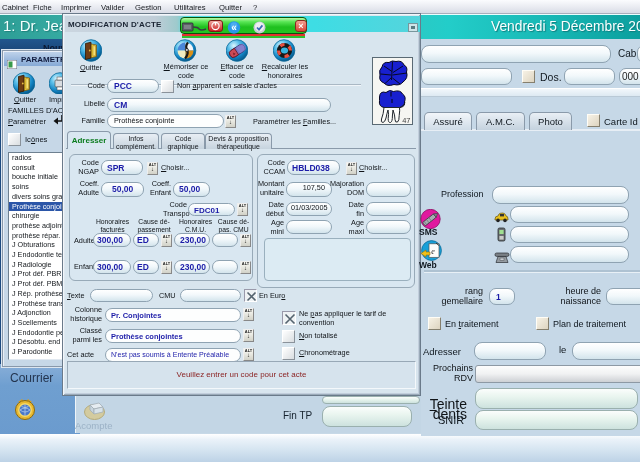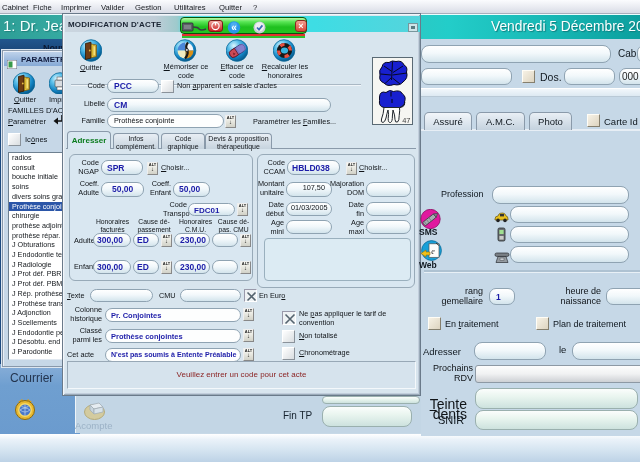--- a/index.html
+++ b/index.html
@@ -466,21 +466,21 @@
     </div>
  <div class="lbr" style="left:5px;top:313px;width:34px">Classé<br>parmi les</div>
  <div class="fldw" style="left:42px;top:315px;width:136px;height:14px"></div>
  <div class="ab" style="left:48px;top:318px;font-size:7.5px;font-weight:bold;color:#1c1ca8;white-space:nowrap">Prothèse conjointes</div>
  <div class="alt" style="left:180px;top:315px">
       <i>ALT</i>
       <b>↓</b>
     </div>
  <div class="lbl" style="left:4px;top:337px">Cet acte</div>
  <div class="fldw" style="left:42px;top:334px;width:136px;height:14px"></div>
- <div class="ab" style="left:48px;top:337px;font-size:7.1px;font-weight:bold;color:#1c1ca8;white-space:nowrap">N'est pas soumis à Entente Préalable</div>
+ <div class="ab" style="left:48px;top:337px;font-size:7.1px;font-weight:normal;color:#1c1ca8;white-space:nowrap">N'est pas soumis à Entente Préalable</div>
  <div class="alt" style="left:180px;top:334px">
       <i>ALT</i>
       <b>↓</b>
     </div>
 
  <div class="xbx" style="left:219px;top:297px;width:14px;height:14px">
       <svg width="14" height="14">
         <path d="M2.5 2.5 L11.5 11.5 M11.5 2.5 L2.5 11.5" stroke="#55646f" stroke-width="1.6"></path>
       </svg>
     </div>

